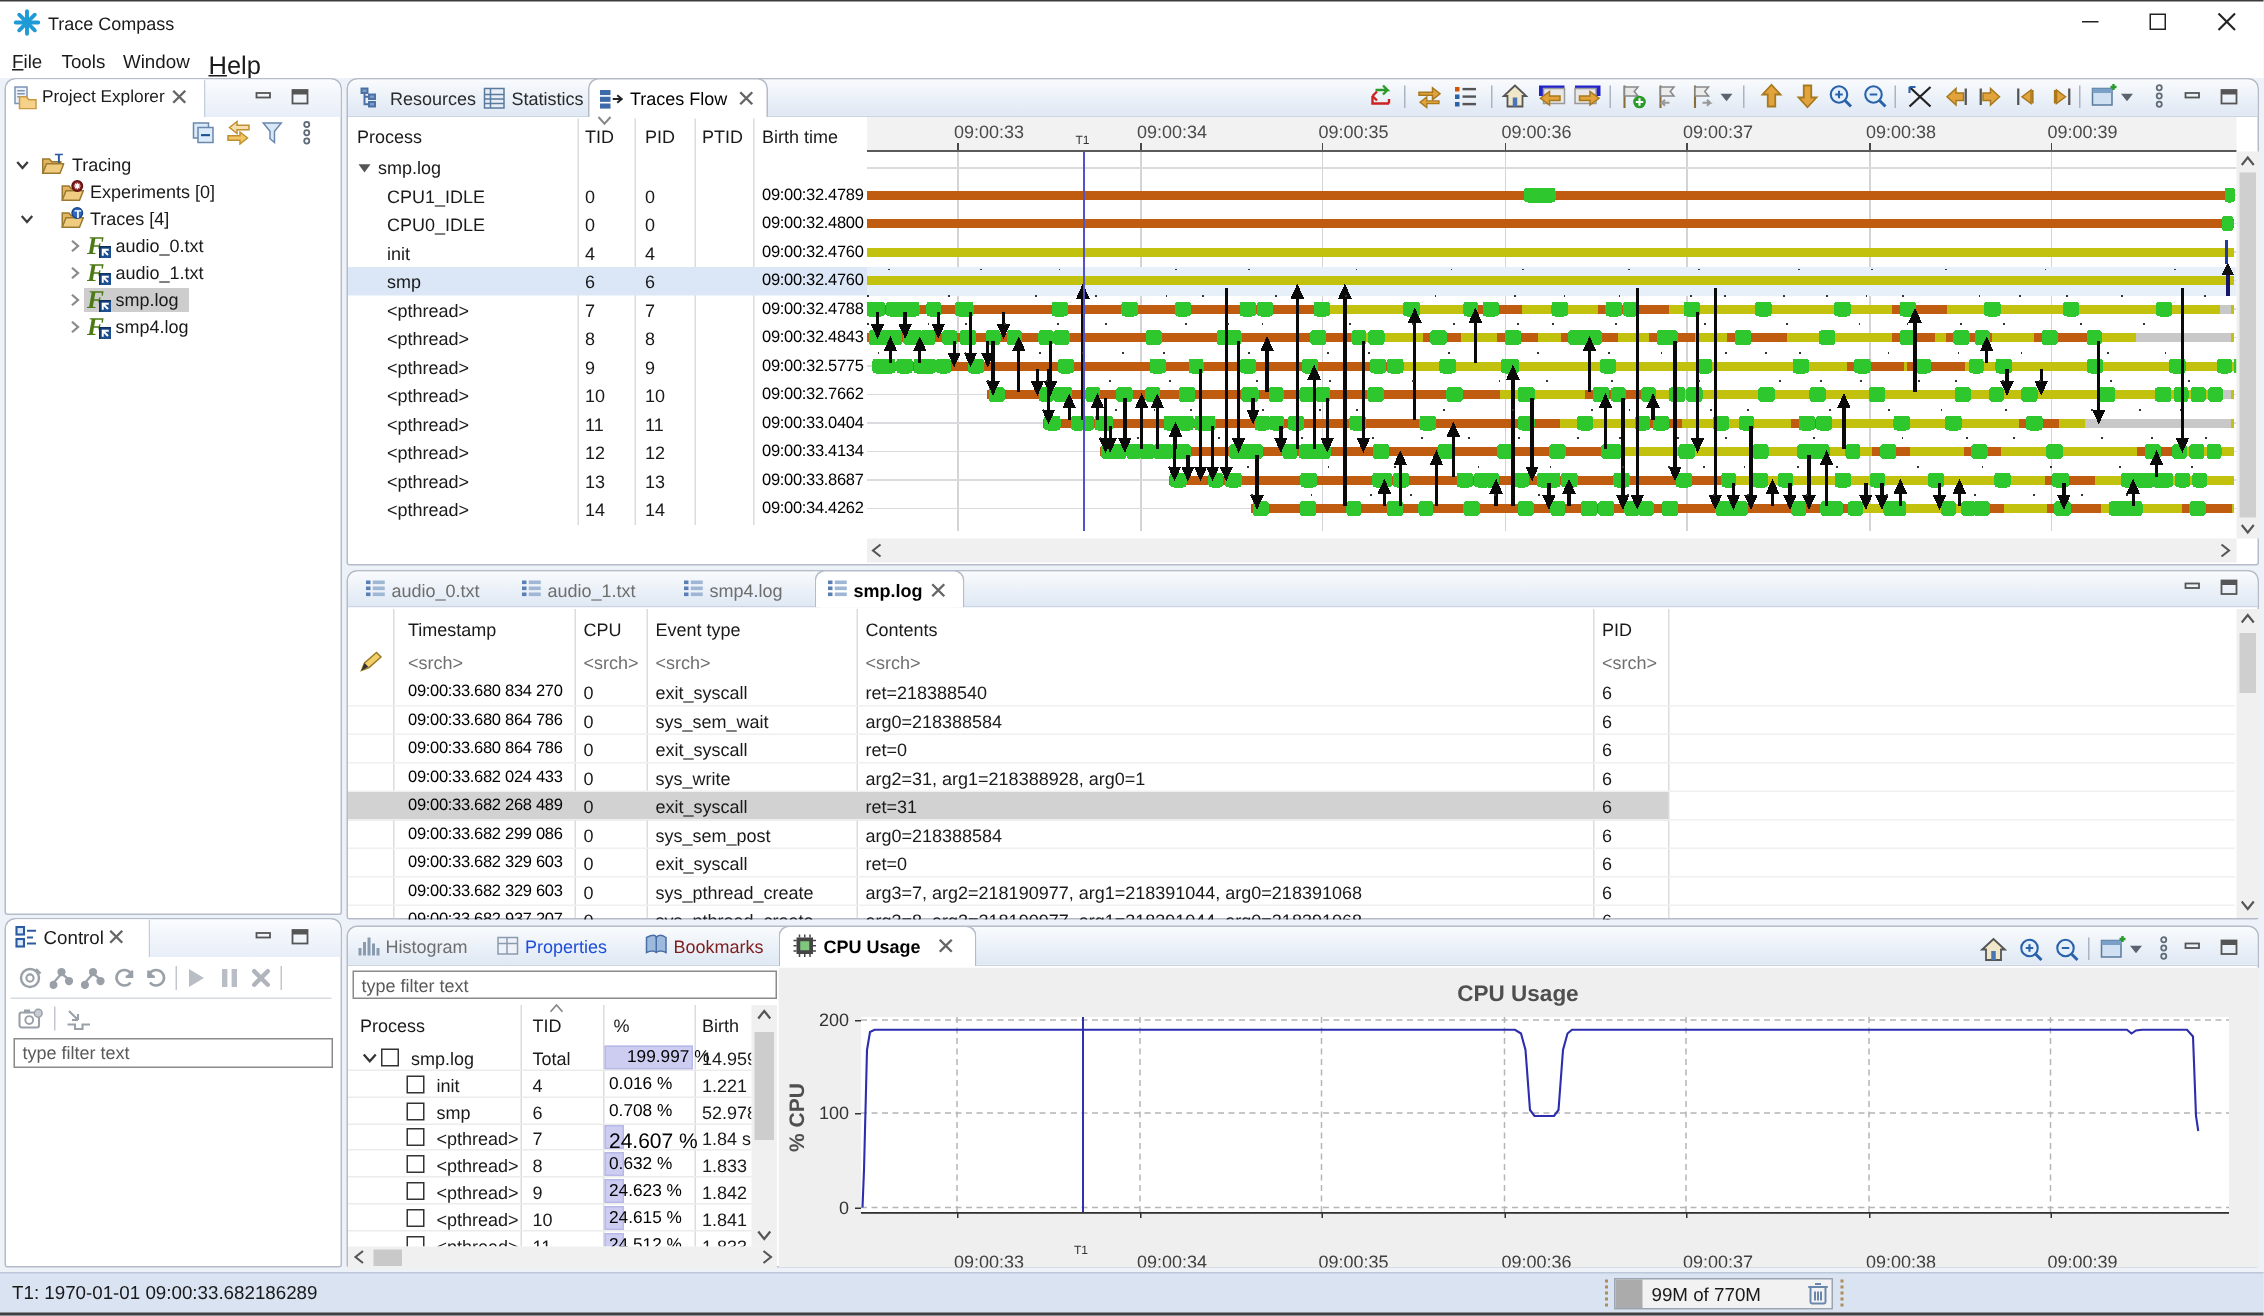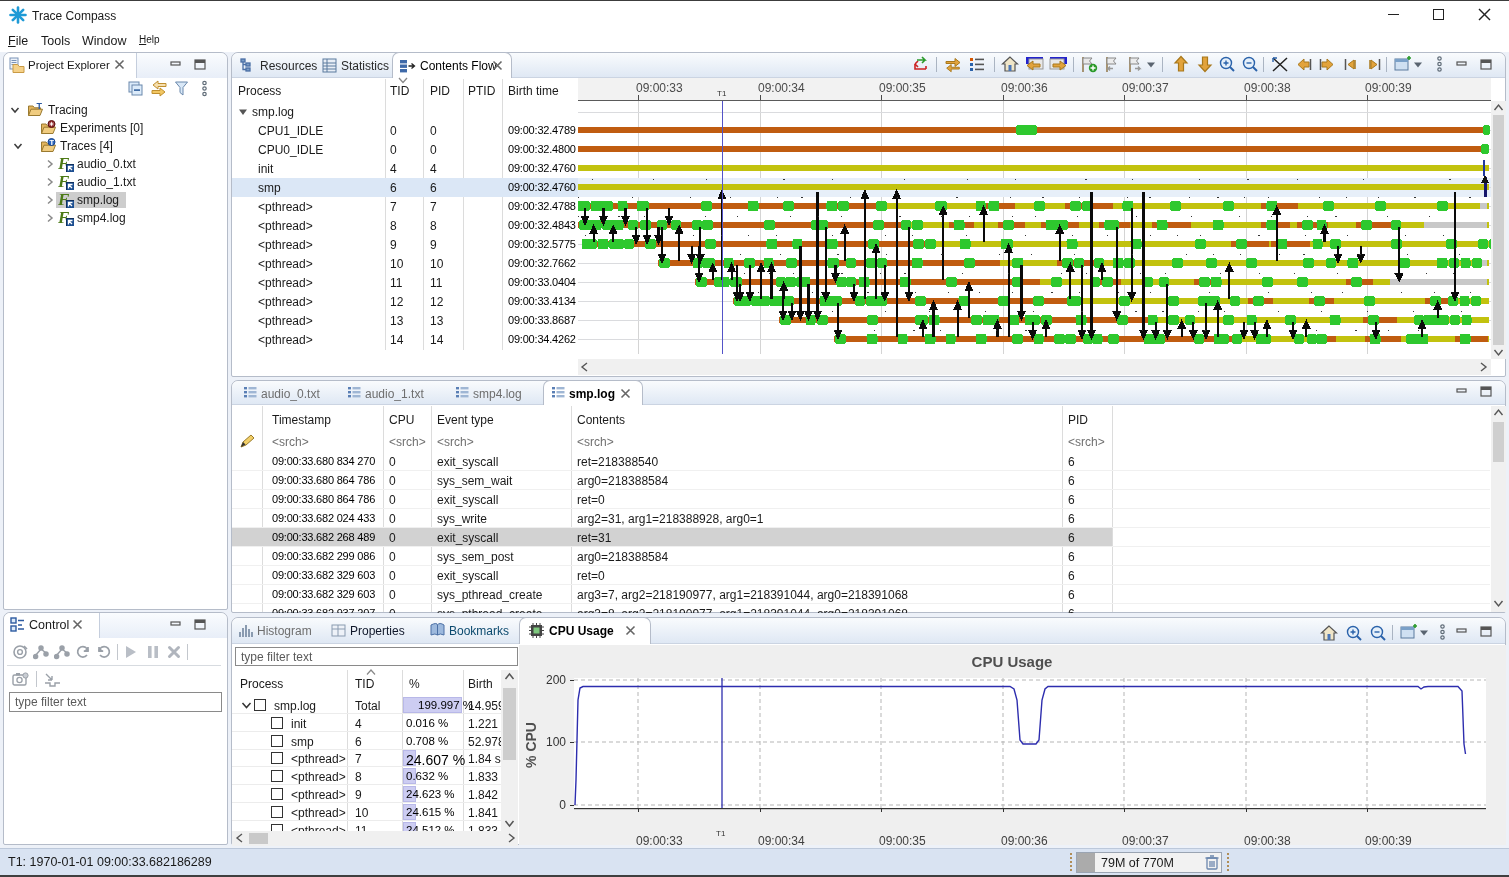--- a/index.html
+++ b/index.html
@@ -25,21 +25,21 @@
 <svg class="ab" style="left:1478px;top:8px" width="13" height="13" viewBox="0 0 13 13">
     <g stroke="#222" stroke-width="1.4">
       <line x1="1" y1="1" x2="12" y2="12"></line>
       <line x1="12" y1="1" x2="1" y2="12"></line>
     </g>
   </svg>
 <div class="ab" style="left:0;top:30px;width:1509px;height:22px;background:#fff"></div>
 <div class="ab t12" style="left:8px;top:34px;font-size:12.5px"><u>F</u>ile</div>
 <div class="ab t12" style="left:41px;top:34px;font-size:12.5px">Tools</div>
 <div class="ab t12" style="left:82px;top:34px;font-size:12.5px">Window</div>
-<div class="ab t12" style="left:139px;top:34px;font-size:10px"><u>H</u>elp</div>
+<div class="ab t12" style="left:139px;top:34px;font-size:17px"><u>H</u>elp</div>
 <div class="panel" style="left:3px;top:52px;width:225px;height:558px"></div>
 <div class="ab" style="left:4px;top:53px;width:223px;height:25px;background:linear-gradient(180deg,#fafcfe,#e8eef8);border-radius:7px 7px 0 0"></div>
 <div class="ab" style="left:4px;top:53px;width:133px;height:25px;background:#fff;border-right:1px solid #c5cedd;border-radius:7px 0 0 0"></div>
 <svg class="ab" style="left:9px;top:57px" width="16" height="16" viewBox="0 0 16 16">
     <rect x="1" y="1" width="8" height="11" fill="#eef3fa" stroke="#7a93b8" stroke-width="1"></rect>
     <rect x="2.5" y="3" width="5" height="1" fill="#7a93b8"></rect>
     <rect x="2.5" y="5" width="5" height="1" fill="#7a93b8"></rect>
     <rect x="2.5" y="7" width="5" height="1" fill="#7a93b8"></rect>
     <path d="M4 7.5 h4.5 l1.8 2 H15 v6 H4 z" fill="#f5d189" stroke="#c99a44" stroke-width="1"></path>
   </svg>
@@ -230,21 +230,21 @@
     <g fill="#b08d57">
       <rect x="1" y="1" width="2" height="2"></rect>
       <rect x="1" y="5" width="2" height="2"></rect>
       <rect x="1" y="9" width="2" height="2"></rect>
       <rect x="1" y="13" width="2" height="2"></rect>
       <rect x="1" y="17" width="2" height="2"></rect>
     </g>
   </svg>
 <div class="ab" style="left:1076px;top:852px;width:146px;height:21px;background:#f2f2f2;border:1px solid #9aa4b2"></div>
 <div class="ab" style="left:1077px;top:853px;width:18px;height:19px;background:#ababab"></div>
-<div class="ab t12" style="left:1101px;top:856px;font-size:12.5px">79M of 770M</div>
+<div class="ab t12" style="left:1101px;top:856px;font-size:12.5px">99M of 770M</div>
 <svg class="ab" style="left:1203px;top:853px" width="18" height="19" viewBox="0 0 18 19">
     <g stroke="#6b86ad" stroke-width="1.3" fill="none">
       <rect x="4" y="5" width="10" height="11" rx="1"></rect>
       <path d="M2.5 5 h13 M7 3 h4 M7 8 v6 M9 8 v6 M11 8 v6"></path>
     </g>
   </svg>
 <svg class="ab" style="left:1226px;top:852px" width="6" height="20" viewBox="0 0 6 20">
     <g fill="#b08d57">
       <rect x="1" y="1" width="2" height="2"></rect>
       <rect x="1" y="5" width="2" height="2"></rect>
@@ -271,21 +271,21 @@
 <div class="ab t12" style="left:341px;top:59px;color:#2a2a2a">Statistics</div>
 <div class="tab-active" style="left:392px;top:52px;width:120px;height:26px"></div>
 <svg class="ab" style="left:399px;top:59px" width="17" height="14" viewBox="0 0 17 14">
     <g fill="#3e69a8">
       <rect x="1" y="1" width="7" height="3.4"></rect>
       <rect x="1" y="5.5" width="7" height="3.4"></rect>
       <rect x="1" y="10" width="7" height="3.4"></rect>
     </g>
     <path d="M9.5 7 h5 M12.5 4.5 L15.5 7 L12.5 9.5" stroke="#222" stroke-width="1.3" fill="none"></path>
   </svg>
-<div class="ab t12" style="left:420px;top:59px;color:#000">Contents Flow</div>
+<div class="ab t12" style="left:420px;top:59px;color:#000">Traces Flow</div>
 <svg class="ab" style="left:492px;top:60px" width="11" height="11" viewBox="0 0 11 11">
     <g stroke="#666" stroke-width="1.6">
       <path d="M1.5 1.5 L9.5 9.5 M9.5 1.5 L1.5 9.5" fill="none"></path>
     </g>
   </svg>
 <svg class="ab" style="left:912px;top:56px" width="17" height="17" viewBox="0 0 17 17">
     <path d="M3 8 v5 h11" stroke="#cc2222" stroke-width="1.6" fill="none"></path>
     <path d="M14 10 v3 M3 8 l3-3 M3 8 l3 3" stroke="#cc2222" stroke-width="1.6" fill="none"></path>
     <path d="M5 4 h8 l-3 -3 M13 4 l-3 3" stroke="#2a9a2a" stroke-width="1.6" fill="none"></path>
   </svg>
@@ -1324,26 +1324,26 @@
       <rect x="7" y="2" width="2" height="12"></rect>
       <rect x="10" y="6" width="2" height="8"></rect>
       <rect x="13" y="9" width="2" height="5"></rect>
     </g>
   </svg>
 <div class="ab t12" style="left:257px;top:624px;color:#6e6e6e">Histogram</div>
 <svg class="ab" style="left:331px;top:623px" width="15" height="15" viewBox="0 0 15 15">
     <rect x="1" y="2" width="13" height="11" fill="#eef2f8" stroke="#8a9bb0"></rect>
     <path d="M1 6 h13 M7 2 v11" stroke="#8a9bb0"></path>
   </svg>
-<div class="ab t12" style="left:350px;top:624px;color:#0f172a">Properties</div>
+<div class="ab t12" style="left:350px;top:624px;color:#1d4ed8">Properties</div>
 <svg class="ab" style="left:429px;top:622px" width="17" height="16" viewBox="0 0 17 16">
     <path d="M2 3 q6 -3 6.5 0 q2 -3 6.5 0 v10 q-4 -2 -6.5 0 q-2 -2 -6.5 0 z" fill="#9db9dd" stroke="#4a6fa5"></path>
     <path d="M8.5 3 v10" stroke="#4a6fa5"></path>
   </svg>
-<div class="ab t12" style="left:449px;top:624px;color:#0c4a6e">Bookmarks</div>
+<div class="ab t12" style="left:449px;top:624px;color:#7f1d1d">Bookmarks</div>
 <div class="tab-active" style="left:519px;top:617px;width:132px;height:27px"></div>
 <svg class="ab" style="left:528px;top:622px" width="17" height="17" viewBox="0 0 17 17">
     <rect x="3" y="3" width="11" height="11" fill="#444"></rect>
     <rect x="5.5" y="5.5" width="6" height="6" fill="#7ec87e"></rect>
     <g stroke="#444" stroke-width="1">
       <path d="M5 1 v2 M8.5 1 v2 M12 1 v2 M5 14 v2 M8.5 14 v2 M12 14 v2 M1 5 h2 M1 8.5 h2 M1 12 h2 M14 5 h2 M14 8.5 h2 M14 12 h2"></path>
     </g>
   </svg>
 <div class="ab t12" style="left:549px;top:624px;font-weight:bold;color:#000">CPU Usage</div>
 <svg class="ab" style="left:625px;top:625px" width="11" height="11" viewBox="0 0 11 11">

